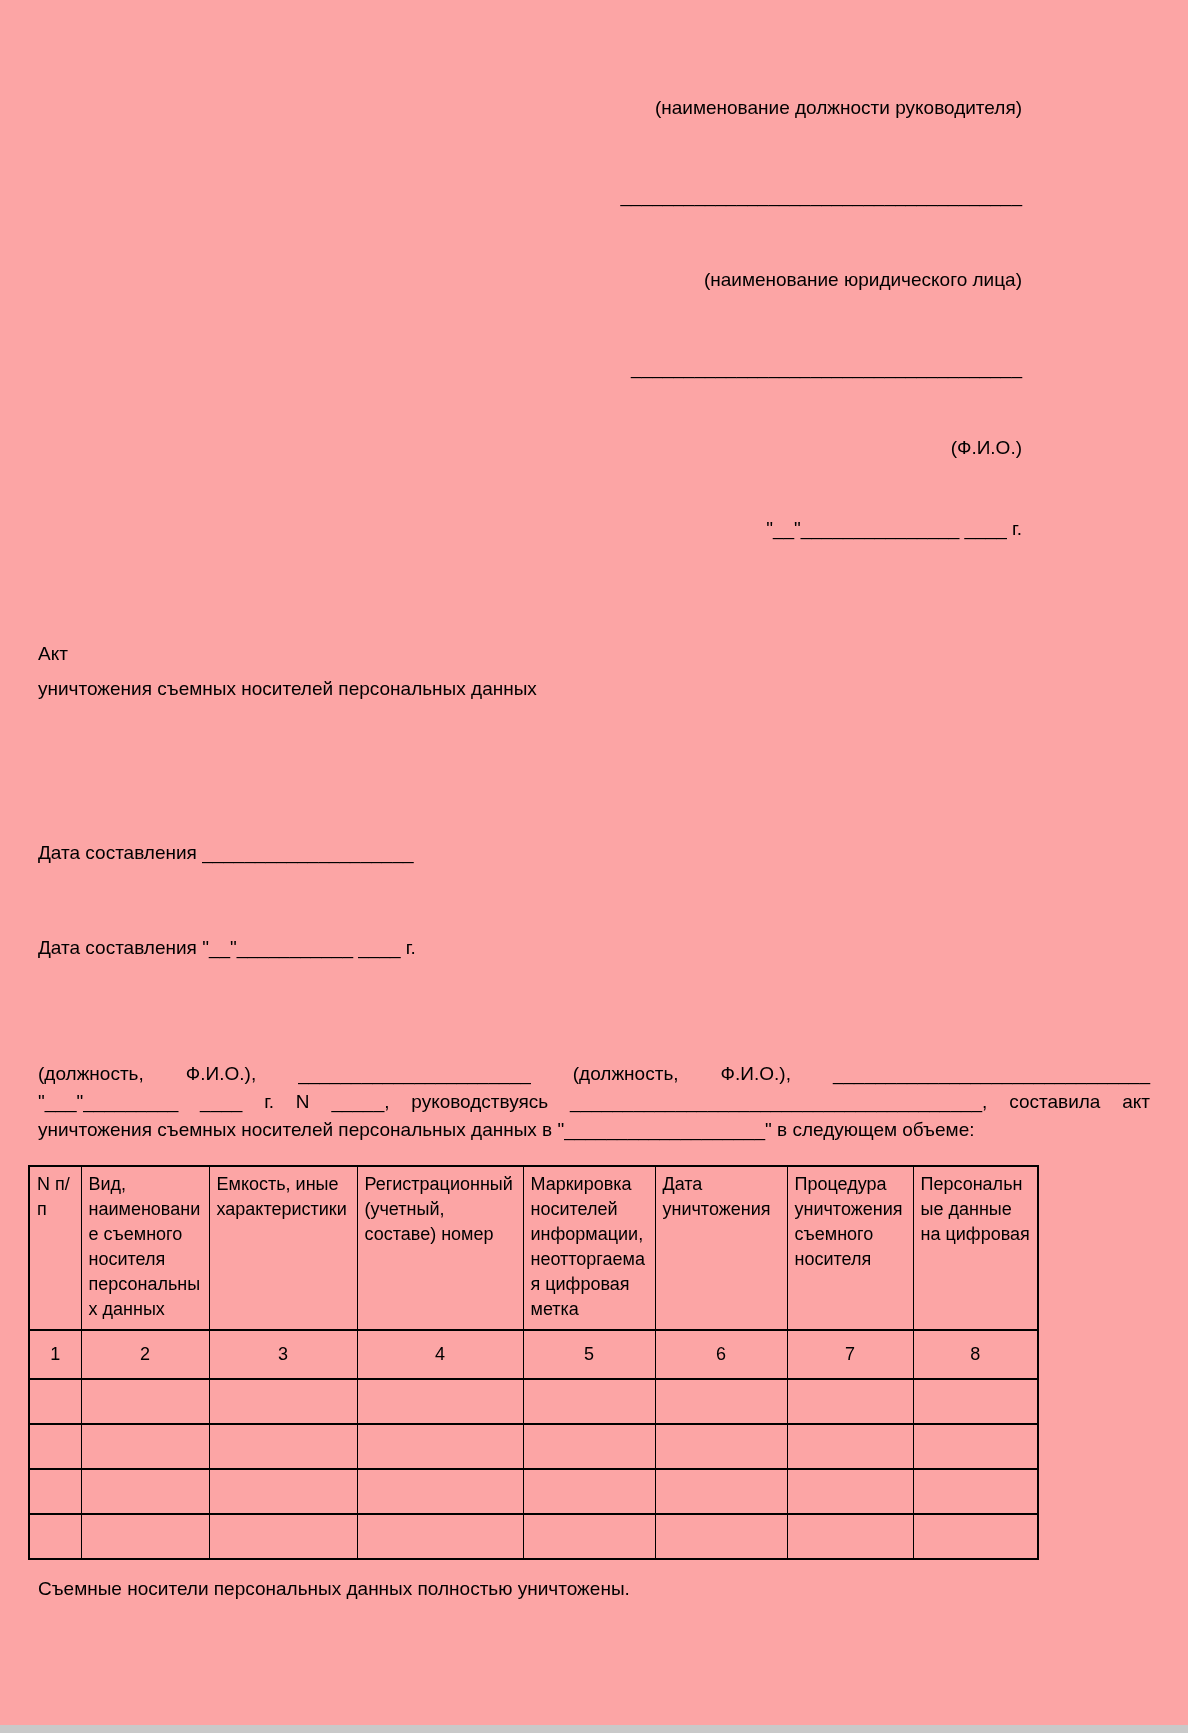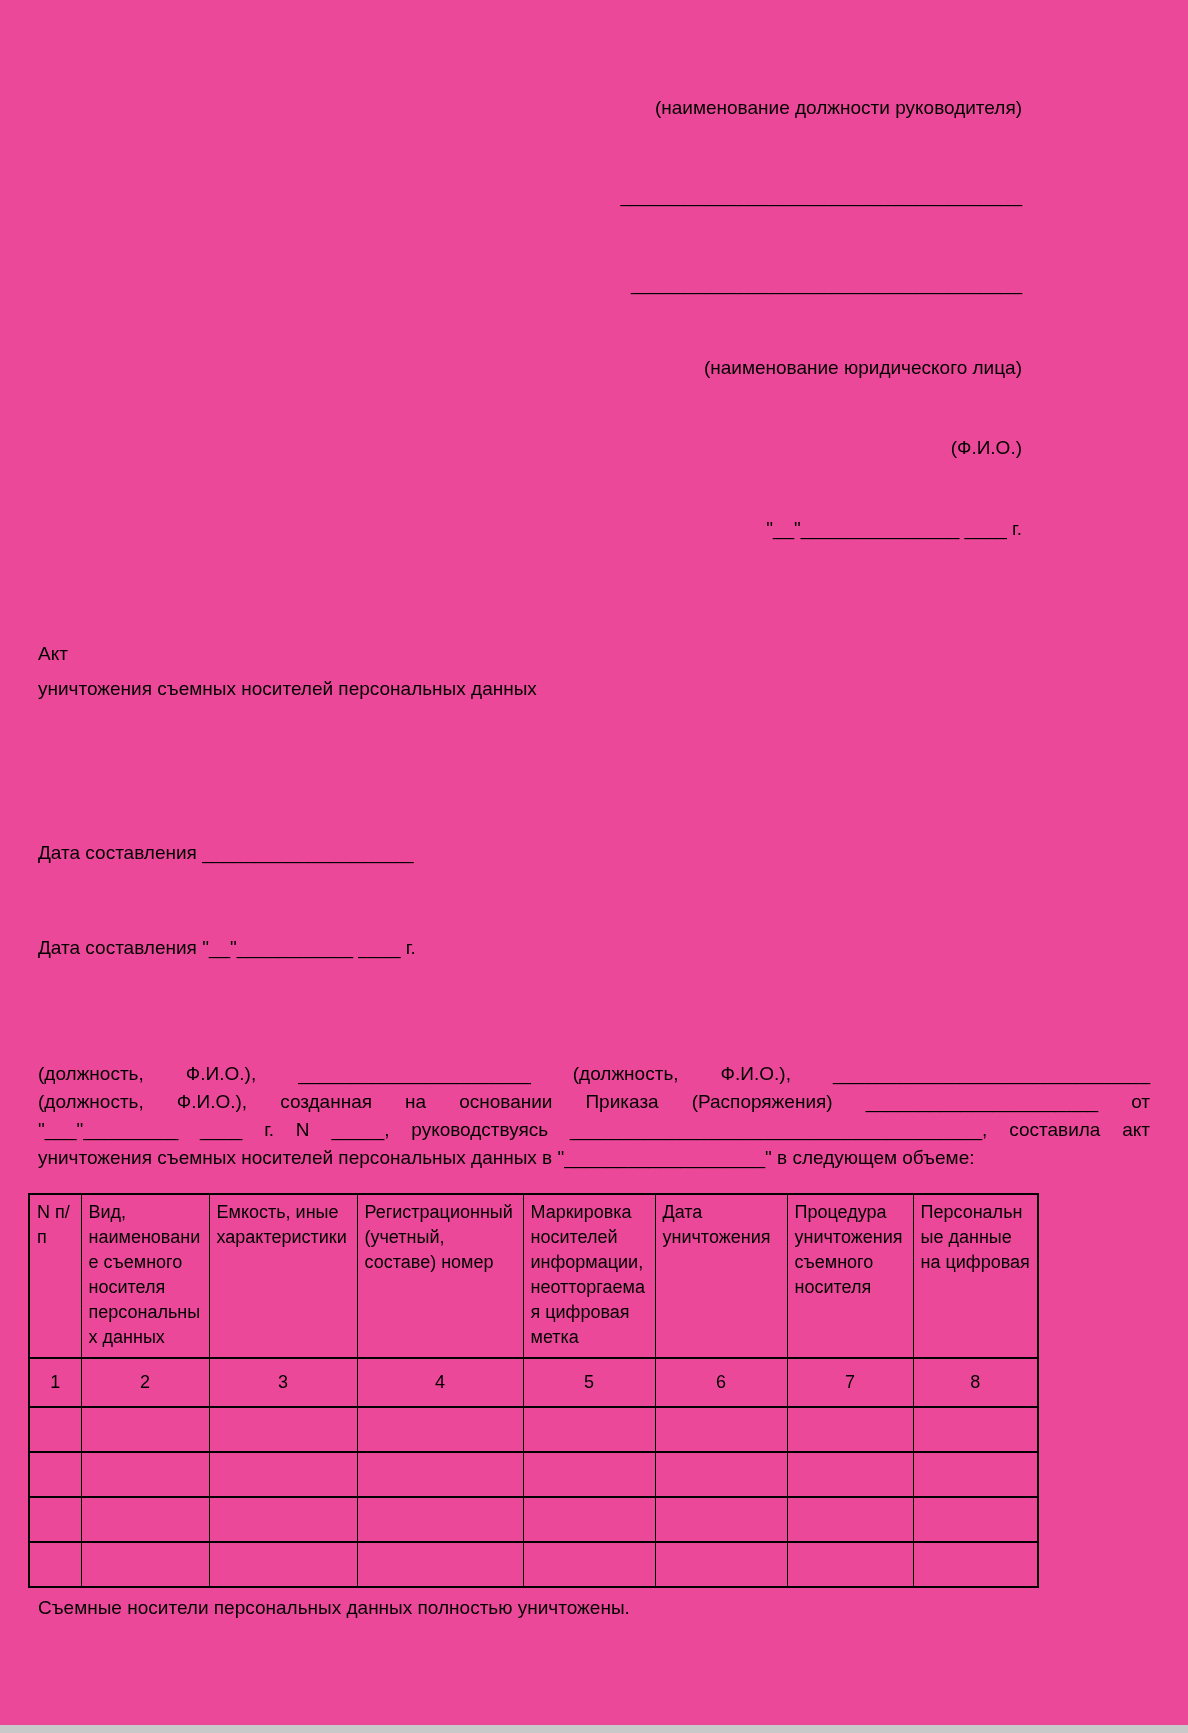--- a/index.html
+++ b/index.html
@@ -1,21 +1,21 @@
 <!DOCTYPE html>
 <html><head>
 <meta charset="utf-8">
 <style>
   * { margin: 0; padding: 0; box-sizing: border-box; }
   html, body { background: #ffffff; }
   .page {
     position: relative;
     width: 1188px;
     height: 1733px;
-    background: #ec4899;
+    background: #fca5a5;
     color: #000000;
     font-family: "Liberation Sans", sans-serif;
     font-size: 19px;
     line-height: 24px;
     overflow: hidden;
   }
   
   .header-right {
     padding-top: 48px;
     padding-right: 166px;
@@ -75,57 +75,56 @@
   table.media-table tr.header-row th { height: 164px; }
   table.media-table tr.numbers-row td {
     height: 49px;
     text-align: center;
     vertical-align: middle;
     padding: 0;
   }
   table.media-table tr.empty-row td { height: 45px; }
 
   
-  .confirmation { margin-left: 38px; margin-top: 8px; }
+  .confirmation { margin-left: 38px; margin-top: 17px; }
   .signatures { margin-left: 38px; white-space: pre; }
 
   .bottom-edge {
     position: absolute;
     left: 0; bottom: 0;
     width: 100%; height: 8px;
     background: #c9c9c9;
   }
 </style>
 </head>
 <body>
 
 <div class="page">
 
   <div class="header-right">
     <div class="row hr-label1">(наименование должности руководителя)</div>
     <div class="row hr-line1">______________________________________</div>
+    <div class="row hr-label2">(наименование юридического лица)</div>
     <div class="row hr-line2">_____________________________________</div>
-    <div class="row hr-label2">(наименование юридического лица)</div>
     <div class="row hr-fio">(Ф.И.О.)</div>
     <div class="row hr-date">"__"_______________ ____ г.</div>
   </div>
 
   <div class="title-block">
     <div class="title-word">Акт</div>
     <div class="title-subtitle">уничтожения съемных носителей персональных данных</div>
   </div>
 
   <div class="intro">
     <div class="intro-place">Дата составления ____________________</div>
     <div class="intro-date">Дата составления "__"___________ ____ г.</div>
   </div>
 
   <div class="commission">
     <div class="pline">(должность, Ф.И.О.), ______________________ (должность, Ф.И.О.), ______________________________</div>
-    <div class="pline">(должность, Ф.И.О.), созданная на основании Приказа (Распоряжения) ______________________ от</div>
     <div class="pline">"___"_________ ____ г. N _____, руководствуясь _______________________________________, составила акт</div>
     <div class="pline last">уничтожения съемных носителей персональных данных в "___________________" в следующем объеме:</div>
   </div>
 
   <div class="media-table-wrap">
     <table class="media-table">
       <colgroup>
         <col style="width:52px">
           <col style="width:128px">
           <col style="width:148px">

